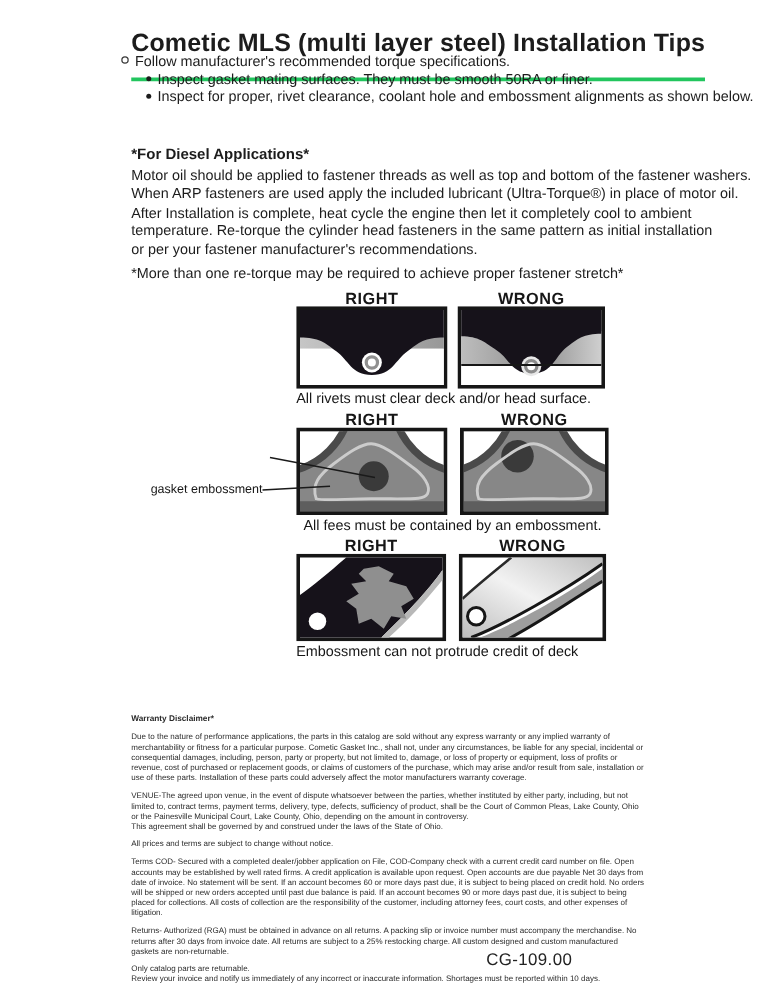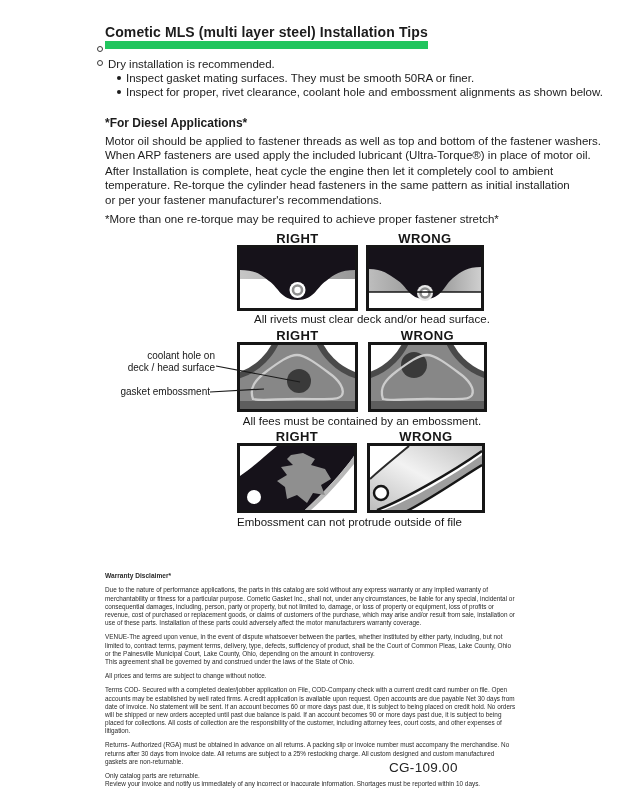--- a/index.html
+++ b/index.html
@@ -1,20 +1,20 @@
 <!DOCTYPE html>
 <html><head>
 <meta charset="utf-8">
 <style>
   html,body{margin:0;padding:0;background:#fff;}
   .page{position:relative;width:618px;height:800px;background:#ffffff;overflow:hidden;
         font-family:"Liberation Sans", sans-serif;color:#1c1c1c;}
   .abs{position:absolute;}
-  .title{left:105px;top:24px;font-size:14px;font-weight:bold;letter-spacing:.1px;
-         border-bottom:8px solid #22c55e;padding-bottom:1px;}
+  .title{left:105px;top:24px;font-size:20px;font-weight:bold;letter-spacing:.1px;
+         border-bottom:3px solid #22c55e;padding-bottom:15px;}
   .bullets{left:97px;top:43px;font-size:11.5px;line-height:14px;}
   .brow{white-space:nowrap;}
   .cbul{display:inline-block;width:4px;height:4px;border:1px solid #3a3a3a;border-radius:50%;
         margin-right:5px;vertical-align:2px;}
   .sub{margin-left:20px;}
   .dbul{display:inline-block;width:4px;height:4px;background:#1c1c1c;border-radius:50%;
         margin-right:5px;vertical-align:2px;}
   .h2{left:105px;top:116px;font-size:12px;font-weight:bold;}
   .para{left:105px;font-size:11.5px;line-height:14.3px;}
   .dlabelrow{font-size:13px;font-weight:bold;letter-spacing:.4px;color:#161616;}
@@ -29,22 +29,21 @@
   .footer{left:389px;top:760px;font-size:13.5px;letter-spacing:.3px;color:#222;}
 </style>
 </head>
 <body>
 
 <div class="page">
 
   <div class="abs title">Cometic MLS (multi layer steel) Installation Tips</div>
 
   <div class="abs bullets">
-    <div class="brow"><span class="cbul"></span></div>
-    <div class="brow"><span class="cbul"></span><span>Dry installation is recommended.</span></div>
+    <div class="brow"><span class="cbul"></span><span>Follow manufacturer's recommended torque specifications.</span></div>
     <div class="brow sub"><span class="dbul"></span><span>Inspect gasket mating surfaces.  They must be smooth 50RA or finer.</span></div>
     <div class="brow sub"><span class="dbul"></span><span>Inspect for proper, rivet clearance, coolant hole and embossment alignments as shown below.</span></div>
   </div>
 
   <div class="abs h2">*For Diesel Applications*</div>
   <div class="abs para" style="top:134px;">
     <div>Motor oil should be applied to fastener threads as well as top and bottom of the fastener washers.</div>
     <div>When ARP fasteners are used apply the included lubricant (Ultra-Torque®) in place of motor oil.</div>
   </div>
   <div class="abs para" style="top:164px;">
@@ -82,21 +81,21 @@
     </defs>
     <rect x="1.5" y="1.5" width="115" height="63" fill="#ffffff" stroke="#161616" stroke-width="3"></rect>
     <rect x="3" y="20" width="112" height="27" fill="url(#g1b)"></rect>
     <rect x="3" y="47" width="112" height="16" fill="#ffffff"></rect>
     <path d="M3,3 H115 V22 C101,22 96,26 87,33 C78,40 76,54 59,54 C43,54 41,41 31,35 C22,29 17,24 3,24 Z" fill="#16121a"></path>
     <circle cx="59" cy="48" r="8" fill="#e8e8e8"></circle>
     <circle cx="59" cy="48" r="4.5" fill="#ffffff" stroke="#8c8c8c" stroke-width="2.6"></circle>
     <line x1="3" y1="47" x2="115" y2="47" stroke="#161616" stroke-width="1.6"></line>
   </svg>
 
-  <div class="abs caption" style="left:254px;top:313px;">All rivets must clear deck and/or head surface.</div>
+  <div class="abs caption" style="left:237px;top:313px;">All rivets must clear deck and/or head surface.</div>
 
   <div class="abs dlabelrow dlabel" style="left:237px;top:328px;width:121px;">RIGHT</div>
   <div class="abs dlabelrow dlabel" style="left:368px;top:328px;width:119px;">WRONG</div>
 
   <svg class="dsvg" style="left:237px;top:342px;" width="121" height="70" viewBox="0 0 121 70">
     <defs>
         <clipPath id="clip2a">
           <rect x="3" y="3" width="115" height="64"></rect>
         </clipPath>
       </defs>
@@ -121,24 +120,20 @@
     <g clip-path="url(#clip2b)">
       <circle cx="-17" cy="-24" r="60" fill="#ffffff" stroke="#4a4a4a" stroke-width="6"></circle>
       <circle cx="136" cy="-24" r="60" fill="#ffffff" stroke="#4a4a4a" stroke-width="6"></circle>
       <circle cx="46" cy="23" r="13" fill="#3a3a3a"></circle>
       <path d="M15,57 C11,46 17,38 29,29 C41,20 51,13 59,13 C67,13 79,22 91,31 C101,38 107,47 104,53 C101,58 95,57 59,57 C39,57 21,59 15,57 Z" fill="none" stroke="#cccccc" stroke-width="2.3"></path>
       <rect x="3" y="59" width="113" height="8" fill="#5e5e5e"></rect>
     </g>
     <rect x="1.5" y="1.5" width="116" height="67" fill="none" stroke="#161616" stroke-width="3"></rect>
   </svg>
 
-  <div class="abs anno" style="left:90px;top:350px;width:125px;">
-    <div>coolant hole on</div>
-    <div>deck / head surface</div>
-  </div>
   <div class="abs anno" style="left:90px;top:386px;width:120px;">gasket embossment</div>
   <svg class="dsvg" style="left:206px;top:350px;z-index:5;" width="100" height="50" viewBox="0 0 100 50">
     <line x1="10" y1="16" x2="94" y2="32" stroke="#1a1a1a" stroke-width="1.2"></line>
     <line x1="4" y1="42" x2="58" y2="39" stroke="#1a1a1a" stroke-width="1.2"></line>
   </svg>
 
   <div class="abs caption" style="left:237px;top:415px;width:250px;text-align:center;">All fees must be contained by an embossment.</div>
 
   <div class="abs dlabelrow dlabel" style="left:237px;top:429px;width:120px;">RIGHT</div>
   <div class="abs dlabelrow dlabel" style="left:367px;top:429px;width:118px;">WRONG</div>
@@ -167,21 +162,21 @@
       <path d="M42,3 L115,3 L115,8 C84,30 34,58 10,67 L3,67 L3,36 C16,24 30,13 42,3 Z" fill="url(#g3)"></path>
       <path d="M42,3 C30,13 16,24 3,36" fill="none" stroke="#2a2a2a" stroke-width="2"></path>
       <path d="M115,12 C86,33 40,59 14,68 L40,68 C70,52 98,32 115,22 Z" fill="#9e9e9e"></path>
       <path d="M115,8 C84,30 34,58 10,67" fill="none" stroke="#161616" stroke-width="2.4"></path>
       <path d="M115,22 C98,32 70,52 40,68" fill="none" stroke="#161616" stroke-width="2.4"></path>
       <circle cx="14" cy="50" r="7" fill="#ffffff" stroke="#161616" stroke-width="2.4"></circle>
     </g>
   </svg>
 
   <div class="abs caption" style="left:237px;top:516px;line-height:13px;">
-    <div>Embossment can not protrude outside of file</div>
+    <div>Embossment can not protrude credit of deck</div>
   </div>
 
   <div class="abs fine">
     <p class="fineh">Warranty Disclaimer*</p>
     <p>Due to the nature of performance applications, the parts in this catalog are sold without any express warranty or any implied warranty of merchantability or fitness for a particular purpose.  Cometic Gasket Inc., shall not, under any circumstances, be liable for any special, incidental or consequential damages, including, person, party or property, but not limited to, damage, or loss of property or equipment, loss of profits or revenue, cost of purchased or replacement goods, or claims of customers of the purchase, which may arise and/or result from sale, installation or use of these parts.  Installation of these parts could adversely affect the motor manufacturers warranty coverage.</p>
     <p class="tight">VENUE-The agreed upon venue, in the event of dispute whatsoever between the parties, whether instituted by either party, including, but not limited to, contract terms, payment terms, delivery, type, defects, sufficiency of product, shall be the Court of Common Pleas, Lake County, Ohio or the Painesville Municipal Court, Lake County, Ohio, depending on the amount in controversy.</p>
     <p>This agreement shall be governed by and construed under the laws of the State of Ohio.</p>
     <p>All prices and terms are subject to change without notice.</p>
     <p>Terms COD- Secured with a completed dealer/jobber application on File, COD-Company check with a current credit card number on file.  Open accounts may be established by well rated firms.  A credit application is available upon request.  Open accounts are due payable Net 30 days from date of invoice.  No statement will be sent.  If an account becomes 60 or more days past due, it is subject to being placed on credit hold.  No orders will be shipped or new orders accepted until past due balance is paid.  If an account becomes 90 or more days past due, it is subject to being placed for collections.  All costs of collection are the responsibility of the customer, including attorney fees, court costs, and other expenses of litigation.</p>
     <p>Returns- Authorized (RGA) must be obtained in advance on all returns.  A packing slip or invoice number must accompany the merchandise.  No returns after 30 days from invoice date.  All returns are subject to a 25% restocking charge.  All custom designed and custom manufactured gaskets are non-returnable.</p>

